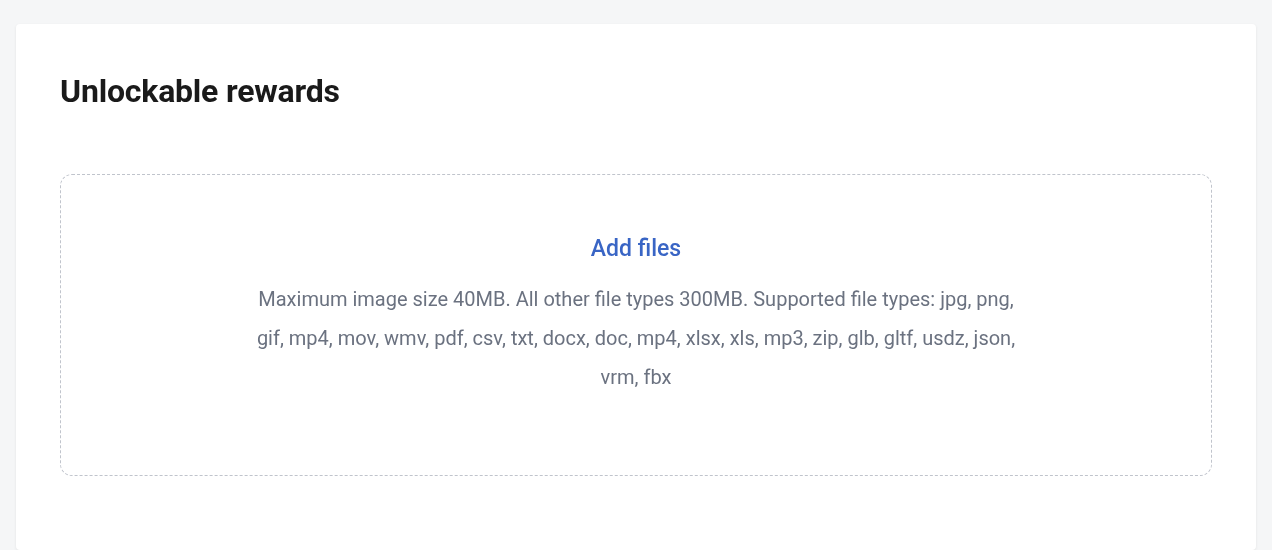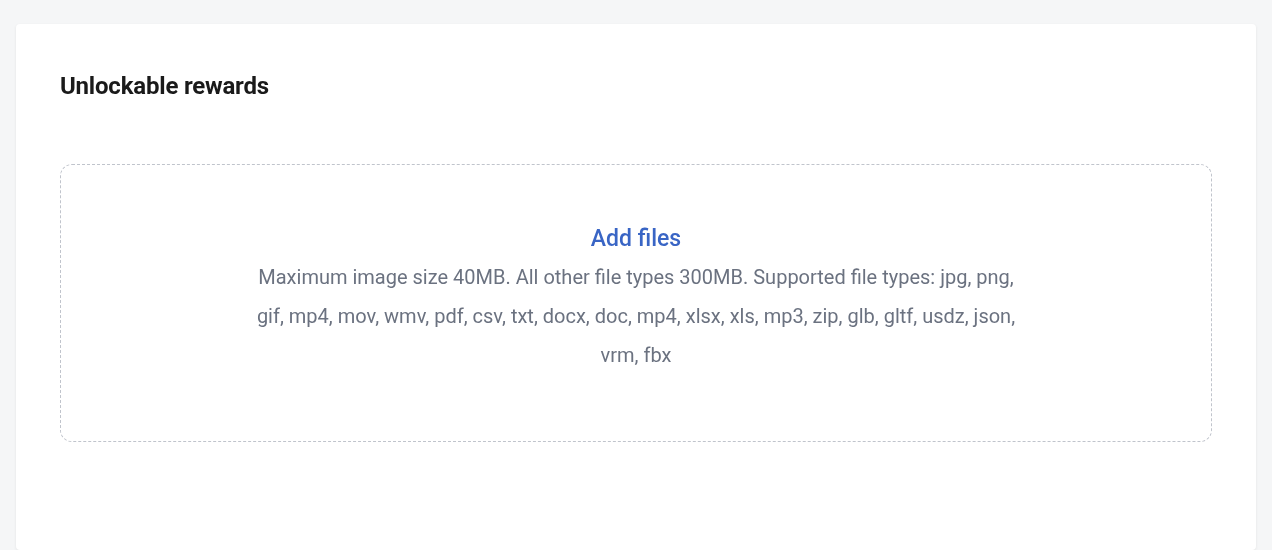--- a/index.html
+++ b/index.html
@@ -15,21 +15,21 @@
       padding: 24px 16px 0 16px;
     }
     .card {
       background-color: #ffffff;
       border-radius: 4px;
       box-shadow: 0 1px 3px rgba(0,0,0,0.08);
       padding: 48px 44px 48px 44px;
       height: 100%;
     }
     .section-title {
-      font-size: 24px;
+      font-size: 32px;
       font-weight: 700;
       color: #1a1a1a;
       margin-bottom: 64px;
       letter-spacing: -0.2px;
     }
     .dropzone {
       border: 1.5px dashed #c0c4cc;
       border-radius: 12px;
       padding: 60px 40px 64px 40px;
       text-align: center;
@@ -40,21 +40,21 @@
       color: #3965c5;
       font-weight: 500;
       margin-bottom: 4px;
       display: inline-block;
     }
     .help-text {
       font-size: 20px;
       color: #6b7280;
       line-height: 1.95;
       max-width: 780px;
-      margin: 2px auto;
+      margin: 14px auto;
       font-weight: 400;
     }
   </style>
 </head>
 <body>
 
 <div class="card">
   <h2 class="section-title">Unlockable rewards</h2>
 
   <div class="dropzone">

